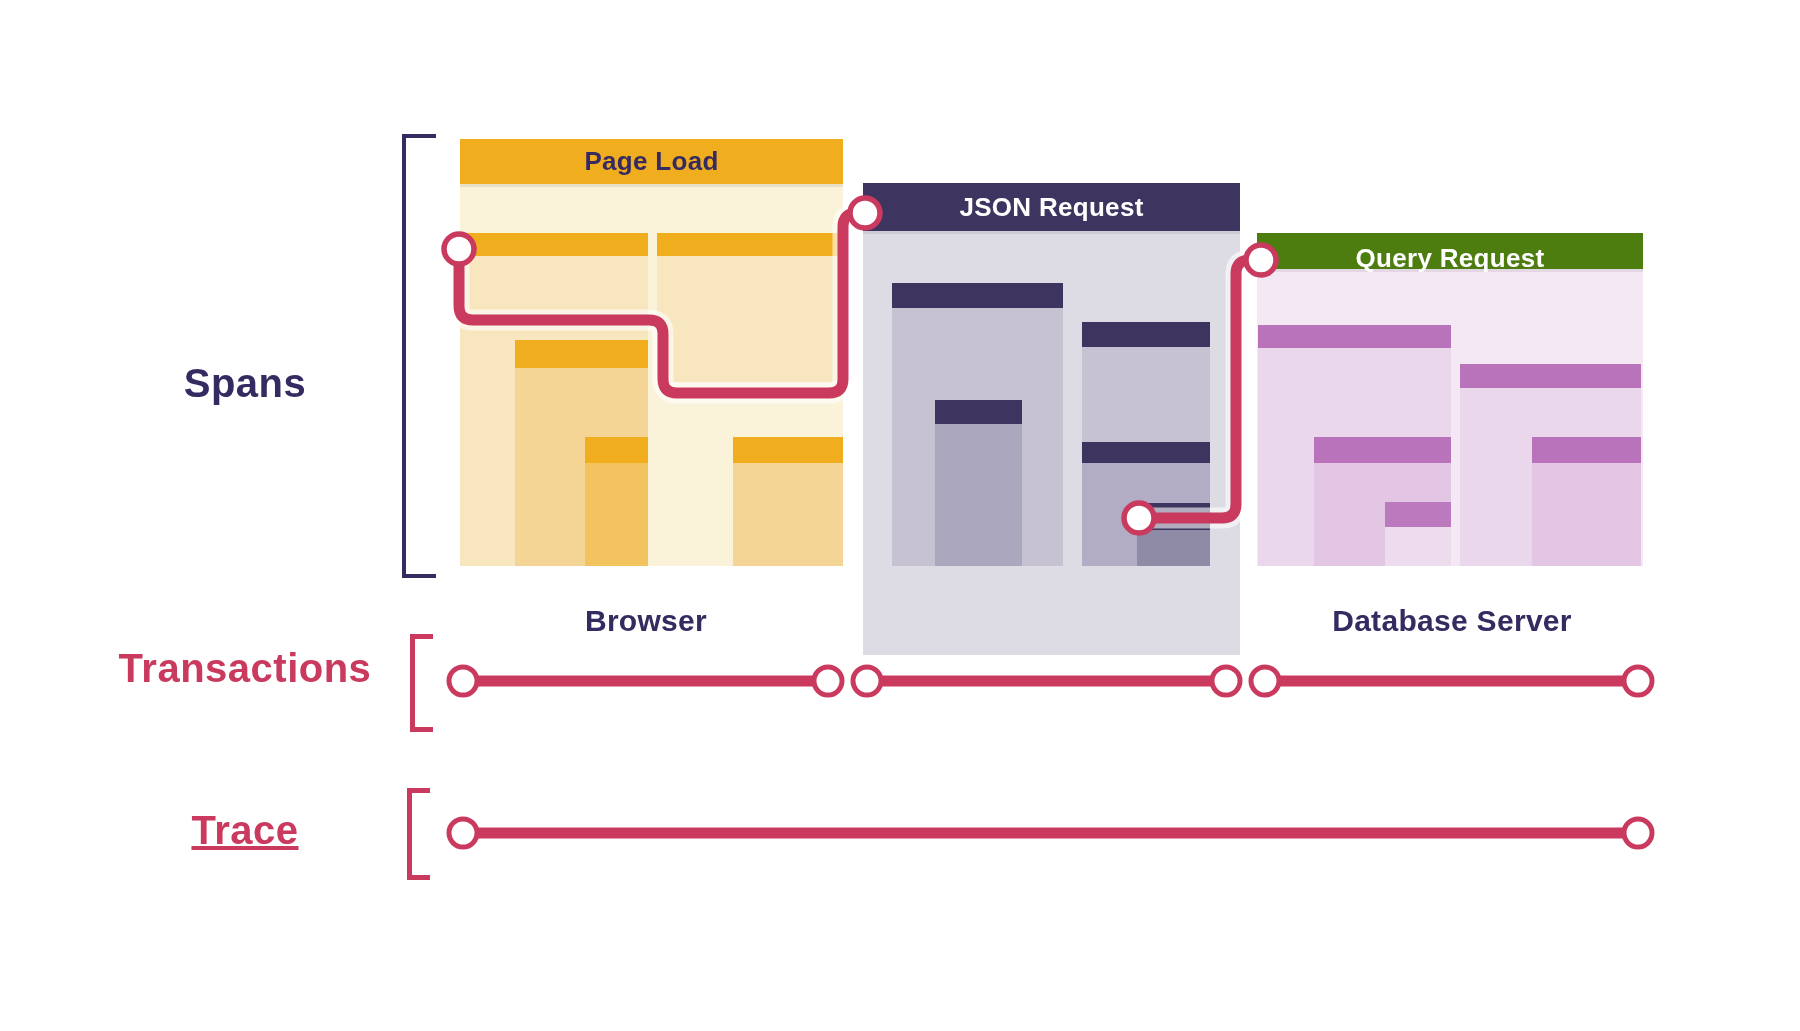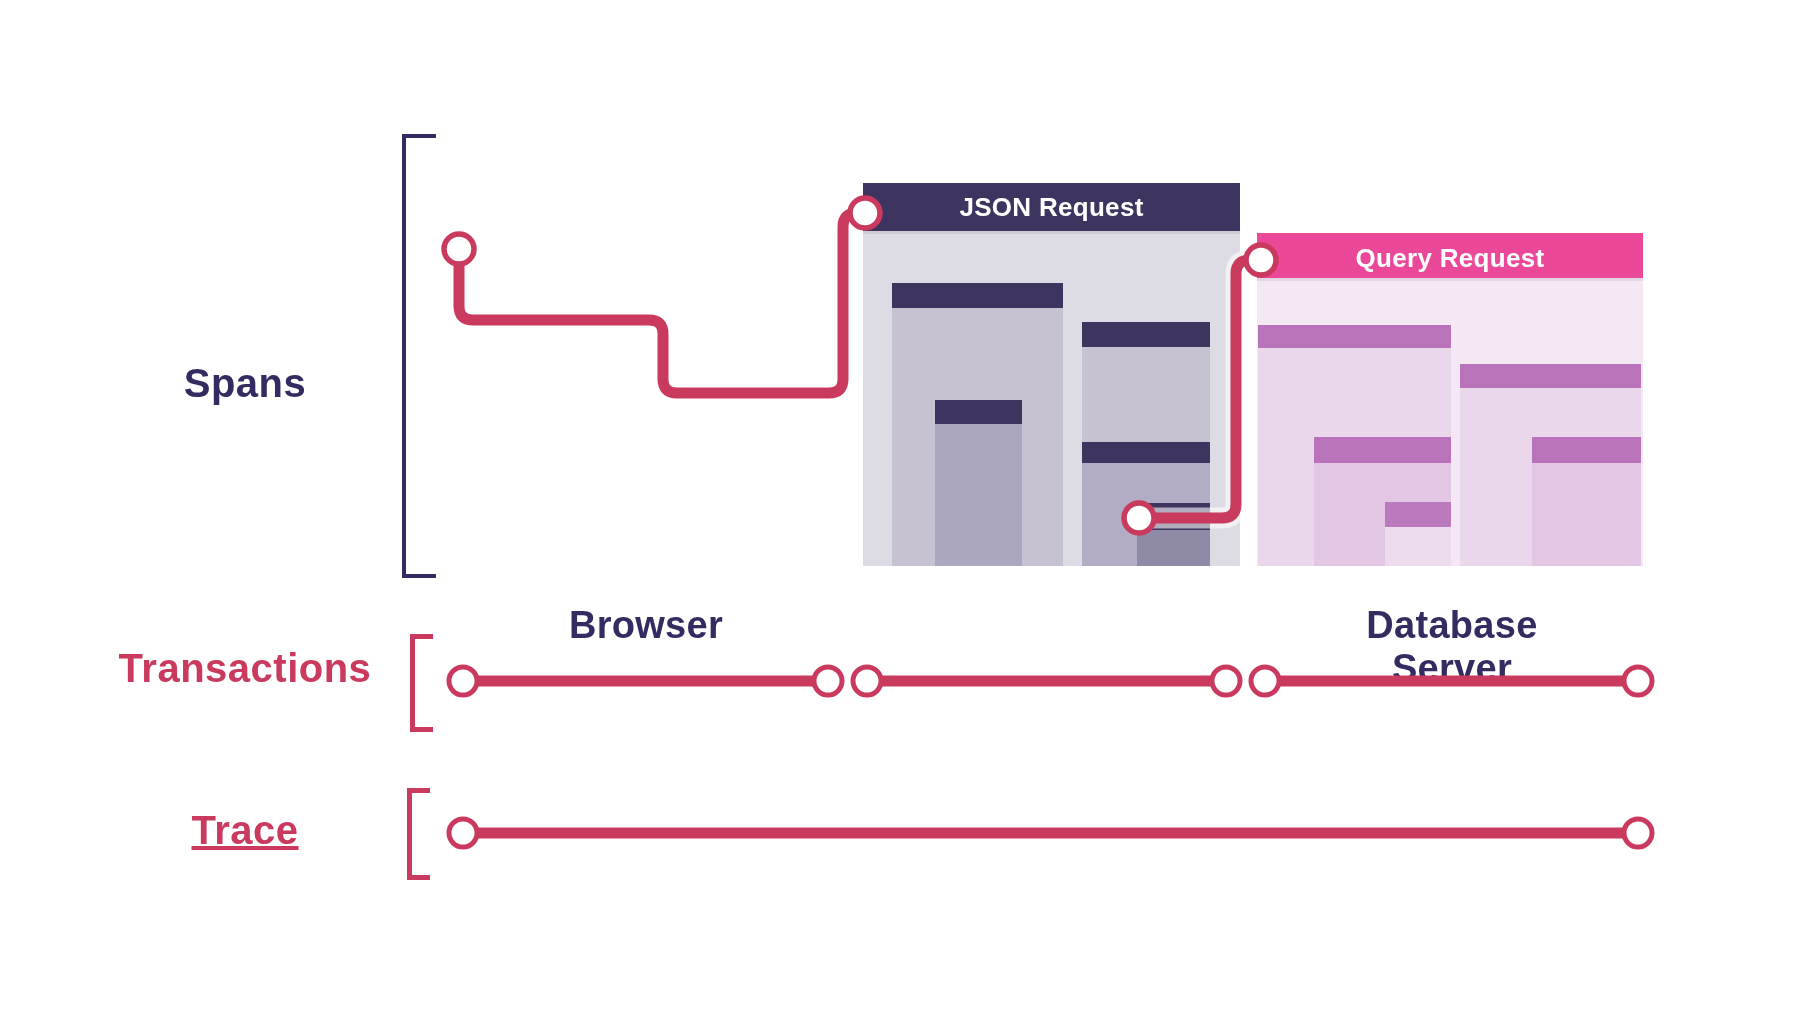--- a/index.html
+++ b/index.html
@@ -20,39 +20,67 @@
   .panel-header{
     position:absolute;left:0;top:0;width:100%;text-align:center;
     font-weight:bold;font-size:26px;letter-spacing:0.3px;
     box-shadow:0 3px 0 rgba(0,0,0,0.07);
   }
   .span-block{position:absolute;}
   .blk-head{position:absolute;left:0;top:0;width:100%;box-shadow:0 3px 0 rgba(0,0,0,0.07);}
   .blk-body{position:absolute;left:0;width:100%;}
   .env-label{
     position:absolute;width:300px;text-align:center;top:604px;
-    font-weight:bold;font-size:38px;color:#362B61;letter-spacing:0.3px;
+    font-weight:bold;font-size:30px;color:#362B61;letter-spacing:0.3px;
   }
   svg.overlay{position:absolute;left:0;top:0;pointer-events:none;}
 </style>
 </head>
 <body>
 
 <div class="canvas">
 
   <div class="row-label navy-text" style="top:358px;">Spans</div>
   <div class="row-label red-text" style="top:643px;">Transactions</div>
   <div class="row-label red-text" style="top:805px;text-decoration:underline;">Trace</div>
 
   <div class="bracket navy" style="left:402px;top:134px;width:30px;height:436px;"></div>
   <div class="bracket red" style="left:410px;top:634px;width:18px;height:88px;"></div>
   <div class="bracket red" style="left:407px;top:788px;width:18px;height:82px;"></div>
 
+  <div class="panel" style="left:460px;top:139px;width:383px;height:427px;background:#FBF2DA;">
+    <div class="panel-header" style="height:45px;line-height:45px;background:#F0AD1E;color:#362B61;">Page Load</div>
 
-  <div class="panel" style="left:863px;top:183px;width:377px;height:383px;background:#DDDBE3;">
+    <div class="span-block" style="left:0;top:94px;width:188px;height:333px;">
+      <div class="blk-head" style="height:23px;background:#F0AD1E;"></div>
+      <div class="blk-body" style="top:23px;height:310px;background:#F8E6BF;"></div>
+    </div>
+
+    <div class="span-block" style="left:197px;top:94px;width:186px;height:149px;">
+      <div class="blk-head" style="height:23px;background:#F0AD1E;"></div>
+      <div class="blk-body" style="top:23px;height:126px;background:#F8E6BF;border-radius:0 0 10px 10px;"></div>
+    </div>
+
+    <div class="span-block" style="left:55px;top:201px;width:133px;height:226px;">
+      <div class="blk-head" style="height:28px;background:#F0AD1E;"></div>
+      <div class="blk-body" style="top:28px;height:198px;background:#F5D595;"></div>
+    </div>
+
+    <div class="span-block" style="left:125px;top:298px;width:63px;height:129px;">
+      <div class="blk-head" style="height:26px;background:#F0AD1E;"></div>
+      <div class="blk-body" style="top:26px;height:103px;background:#F2C35F;"></div>
+    </div>
+
+    <div class="span-block" style="left:273px;top:298px;width:110px;height:129px;">
+      <div class="blk-head" style="height:26px;background:#F0AD1E;"></div>
+      <div class="blk-body" style="top:26px;height:103px;background:#F5D595;"></div>
+    </div>
+  </div>
+
+  <div class="panel" style="left:863px;top:183px;width:377px;height:472px;background:#DDDBE3;">
     <div class="panel-header" style="height:48px;line-height:48px;background:#3D3460;color:#ffffff;">JSON Request</div>
 
     <div class="span-block" style="left:29px;top:100px;width:171px;height:283px;">
       <div class="blk-head" style="height:25px;background:#3D3460;"></div>
       <div class="blk-body" style="top:25px;height:258px;background:#C6C2D2;"></div>
     </div>
 
     <div class="span-block" style="left:72px;top:217px;width:87px;height:166px;">
       <div class="blk-head" style="height:24px;background:#3D3460;"></div>
       <div class="blk-body" style="top:24px;height:142px;background:#ABA7BE;"></div>
@@ -68,21 +96,21 @@
       <div class="blk-body" style="top:21px;height:103px;background:#B2ADC4;"></div>
     </div>
 
     <div class="span-block" style="left:274px;top:320px;width:73px;height:63px;">
       <div class="blk-head" style="height:27px;background:#3D3460;"></div>
       <div class="blk-body" style="top:27px;height:36px;background:#8F8AA6;"></div>
     </div>
   </div>
 
   <div class="panel" style="left:1257px;top:233px;width:386px;height:333px;background:#F4E8F4;">
-    <div class="panel-header" style="height:45px;line-height:50px;background:#ec4899;color:#ffffff;">Query Request</div>
+    <div class="panel-header" style="height:36px;line-height:50px;background:#4d7c0f;color:#ffffff;">Query Request</div>
 
     <div class="span-block" style="left:1px;top:92px;width:193px;height:241px;">
       <div class="blk-head" style="height:23px;background:#B873BA;"></div>
       <div class="blk-body" style="top:23px;height:218px;background:#EAD7EB;"></div>
     </div>
 
     <div class="span-block" style="left:203px;top:131px;width:181px;height:202px;">
       <div class="blk-head" style="height:24px;background:#B873BA;"></div>
       <div class="blk-body" style="top:24px;height:178px;background:#EAD7EB;"></div>
     </div>

